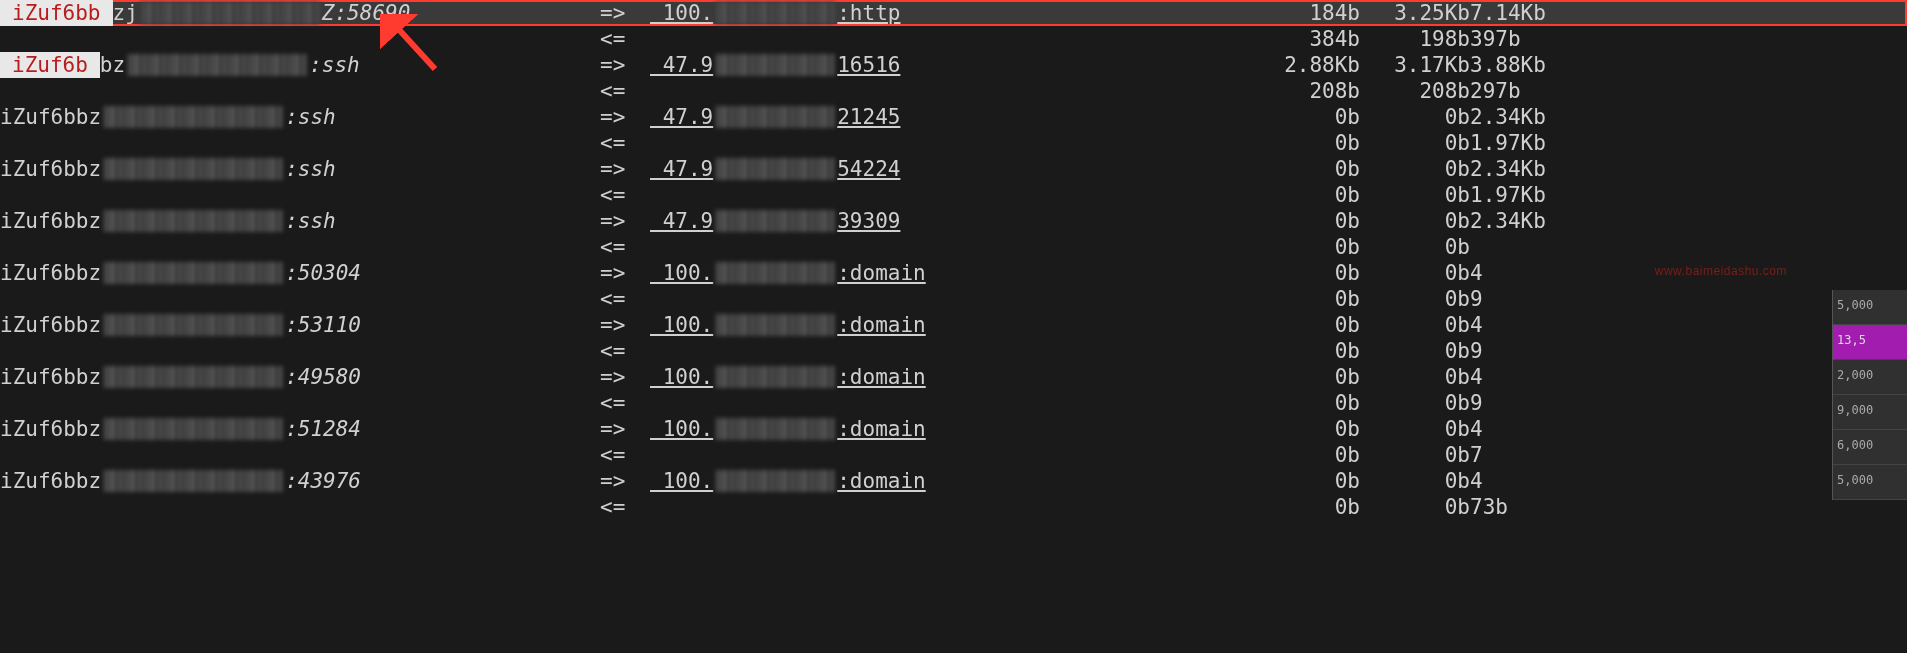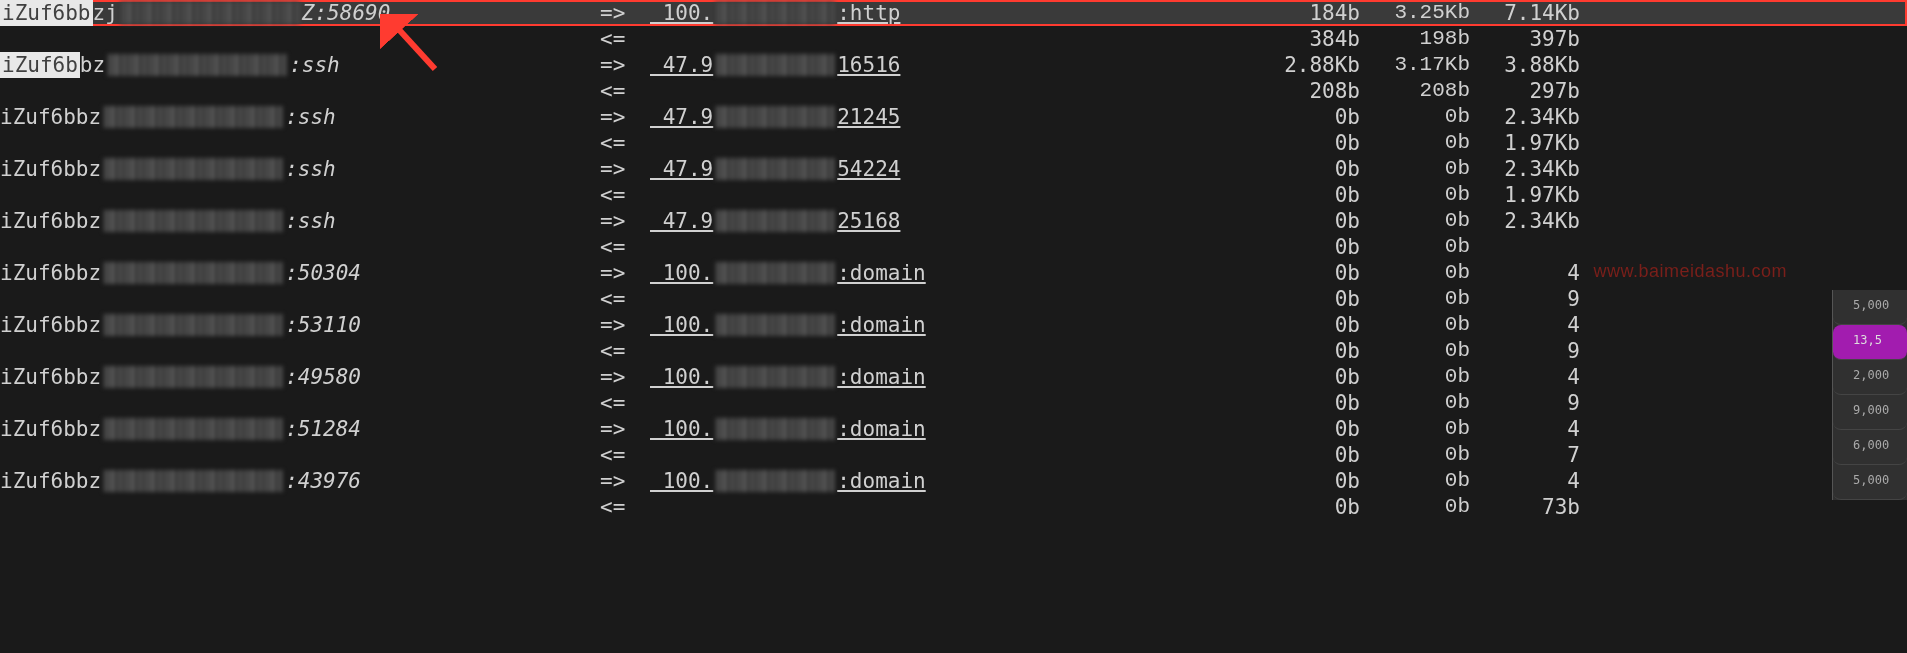--- a/index.html
+++ b/index.html
@@ -22,27 +22,27 @@
   }
   .row.highlighted {
     background: #3a3a3a;
     box-shadow: inset 0 0 0 2px #ff3b30;
     position: relative;
   }
   .host-col { width: 600px; display: flex; align-items: center; }
   .arrow-col { width: 50px; text-align: left; }
   .remote-col { width: 600px; display: flex; align-items: center; text-decoration: underline; }
   .col1 { width: 110px; text-align: right; }
-  .col2 { width: 110px; text-align: right; font-family: Liberation Mono, monospace; }
-  .col3 { width: 110px; text-align: right; }
+  .col2 { width: 110px; text-align: right; }
+  .col3 { width: 110px; }
 
   .host-prefix {
     background: #e8e8e8;
-    color: #404040;
-    padding: 0 2px;
+    color: #b91c1c;
+    padding: 0 12px;
   }
   .blur {
     display: inline-block;
     height: 22px;
     background: linear-gradient(90deg,#2a2a2a,#555,#3a3a3a,#666,#2a2a2a,#555,#3a3a3a);
     background-size: 20px 100%;
     filter: blur(2px);
     margin: 0 2px;
     vertical-align: middle;
   }
@@ -57,60 +57,59 @@
     pointer-events: none;
     z-index: 10;
   }
   .arrow-red svg { display: block; }
 
   .watermark {
     position: absolute;
     right: 120px;
     top: 258px;
     color: #7a1f1a;
-    font-size: 18px;
+    font-size: 12px;
     font-family: sans-serif;
     letter-spacing: 0.5px;
     margin-left: 8px;
   }
 
   .mini-panel {
     position: absolute;
     right: 0;
     top: 290px;
     width: 75px;
     height: 210px;
     background: #303030;
     border-left: 1px solid #555;
     display: flex;
     flex-direction: column;
     font-size: 12px;
     color: #aaa;
   }
   .mini-panel .scale {
     flex: 1;
-    padding: 2px 20px;
+    padding: 2px 4px;
     border-bottom: 1px solid #444;
-    border-radius: 8px;
   }
   .mini-panel .scale.sel { background: #a21caf; color: #ddd; }
 </style>
 </head>
 <body>
 
 <div id="terminal">
     <div class="row highlighted"><div class="host-col"><span class="host-prefix">iZuf6bb</span><span>zj</span><span class="blur w180"></span><span class="port">Z:58690</span></div><div class="arrow-col">=&gt;</div><div class="remote-col"><span> 100.</span><span class="blur w120"></span><span>:http</span></div><div class="col1">184b</div><div class="col2">3.25Kb</div><div class="col3">7.14Kb</div></div>
     <div class="row"><div class="host-col"></div><div class="arrow-col">&lt;=</div><div class="remote-col"></div><div class="col1">384b</div><div class="col2">198b</div><div class="col3">397b</div></div>
     <div class="row"><div class="host-col"><span class="host-prefix">iZuf6b</span><span>bz</span><span class="blur w180"></span><span class="port">:ssh</span></div><div class="arrow-col">=&gt;</div><div class="remote-col"><span> 47.9</span><span class="blur w120"></span><span>16516</span></div><div class="col1">2.88Kb</div><div class="col2">3.17Kb</div><div class="col3">3.88Kb</div></div>
     <div class="row"><div class="host-col"></div><div class="arrow-col">&lt;=</div><div class="remote-col"></div><div class="col1">208b</div><div class="col2">208b</div><div class="col3">297b</div></div>
     <div class="row"><div class="host-col"><span>iZuf6bbz</span><span class="blur w180"></span><span class="port">:ssh</span></div><div class="arrow-col">=&gt;</div><div class="remote-col"><span> 47.9</span><span class="blur w120"></span><span>21245</span></div><div class="col1">0b</div><div class="col2">0b</div><div class="col3">2.34Kb</div></div>
     <div class="row"><div class="host-col"></div><div class="arrow-col">&lt;=</div><div class="remote-col"></div><div class="col1">0b</div><div class="col2">0b</div><div class="col3">1.97Kb</div></div>
     <div class="row"><div class="host-col"><span>iZuf6bbz</span><span class="blur w180"></span><span class="port">:ssh</span></div><div class="arrow-col">=&gt;</div><div class="remote-col"><span> 47.9</span><span class="blur w120"></span><span>54224</span></div><div class="col1">0b</div><div class="col2">0b</div><div class="col3">2.34Kb</div></div>
     <div class="row"><div class="host-col"></div><div class="arrow-col">&lt;=</div><div class="remote-col"></div><div class="col1">0b</div><div class="col2">0b</div><div class="col3">1.97Kb</div></div>
-    <div class="row"><div class="host-col"><span>iZuf6bbz</span><span class="blur w180"></span><span class="port">:ssh</span></div><div class="arrow-col">=&gt;</div><div class="remote-col"><span> 47.9</span><span class="blur w120"></span><span>25168</span></div><div class="col1">0b</div><div class="col2">0b</div><div class="col3">2.34Kb</div></div>
+    <div class="row"><div class="host-col"><span>iZuf6bbz</span><span class="blur w180"></span><span class="port">:ssh</span></div><div class="arrow-col">=&gt;</div><div class="remote-col"><span> 47.9</span><span class="blur w120"></span><span>39309</span></div><div class="col1">0b</div><div class="col2">0b</div><div class="col3">2.34Kb</div></div>
     <div class="row"><div class="host-col"></div><div class="arrow-col">&lt;=</div><div class="remote-col"></div><div class="col1">0b</div><div class="col2">0b</div><div class="col3"></div></div>
     <div class="row"><div class="host-col"><span>iZuf6bbz</span><span class="blur w180"></span><span class="port">:50304</span></div><div class="arrow-col">=&gt;</div><div class="remote-col"><span> 100.</span><span class="blur w120"></span><span>:domain</span></div><div class="col1">0b</div><div class="col2">0b</div><div class="col3">4</div></div>
     <div class="row"><div class="host-col"></div><div class="arrow-col">&lt;=</div><div class="remote-col"></div><div class="col1">0b</div><div class="col2">0b</div><div class="col3">9</div></div>
     <div class="row"><div class="host-col"><span>iZuf6bbz</span><span class="blur w180"></span><span class="port">:53110</span></div><div class="arrow-col">=&gt;</div><div class="remote-col"><span> 100.</span><span class="blur w120"></span><span>:domain</span></div><div class="col1">0b</div><div class="col2">0b</div><div class="col3">4</div></div>
     <div class="row"><div class="host-col"></div><div class="arrow-col">&lt;=</div><div class="remote-col"></div><div class="col1">0b</div><div class="col2">0b</div><div class="col3">9</div></div>
     <div class="row"><div class="host-col"><span>iZuf6bbz</span><span class="blur w180"></span><span class="port">:49580</span></div><div class="arrow-col">=&gt;</div><div class="remote-col"><span> 100.</span><span class="blur w120"></span><span>:domain</span></div><div class="col1">0b</div><div class="col2">0b</div><div class="col3">4</div></div>
     <div class="row"><div class="host-col"></div><div class="arrow-col">&lt;=</div><div class="remote-col"></div><div class="col1">0b</div><div class="col2">0b</div><div class="col3">9</div></div>
     <div class="row"><div class="host-col"><span>iZuf6bbz</span><span class="blur w180"></span><span class="port">:51284</span></div><div class="arrow-col">=&gt;</div><div class="remote-col"><span> 100.</span><span class="blur w120"></span><span>:domain</span></div><div class="col1">0b</div><div class="col2">0b</div><div class="col3">4</div></div>
     <div class="row"><div class="host-col"></div><div class="arrow-col">&lt;=</div><div class="remote-col"></div><div class="col1">0b</div><div class="col2">0b</div><div class="col3">7</div></div>
     <div class="row"><div class="host-col"><span>iZuf6bbz</span><span class="blur w180"></span><span class="port">:43976</span></div><div class="arrow-col">=&gt;</div><div class="remote-col"><span> 100.</span><span class="blur w120"></span><span>:domain</span></div><div class="col1">0b</div><div class="col2">0b</div><div class="col3">4</div></div>

